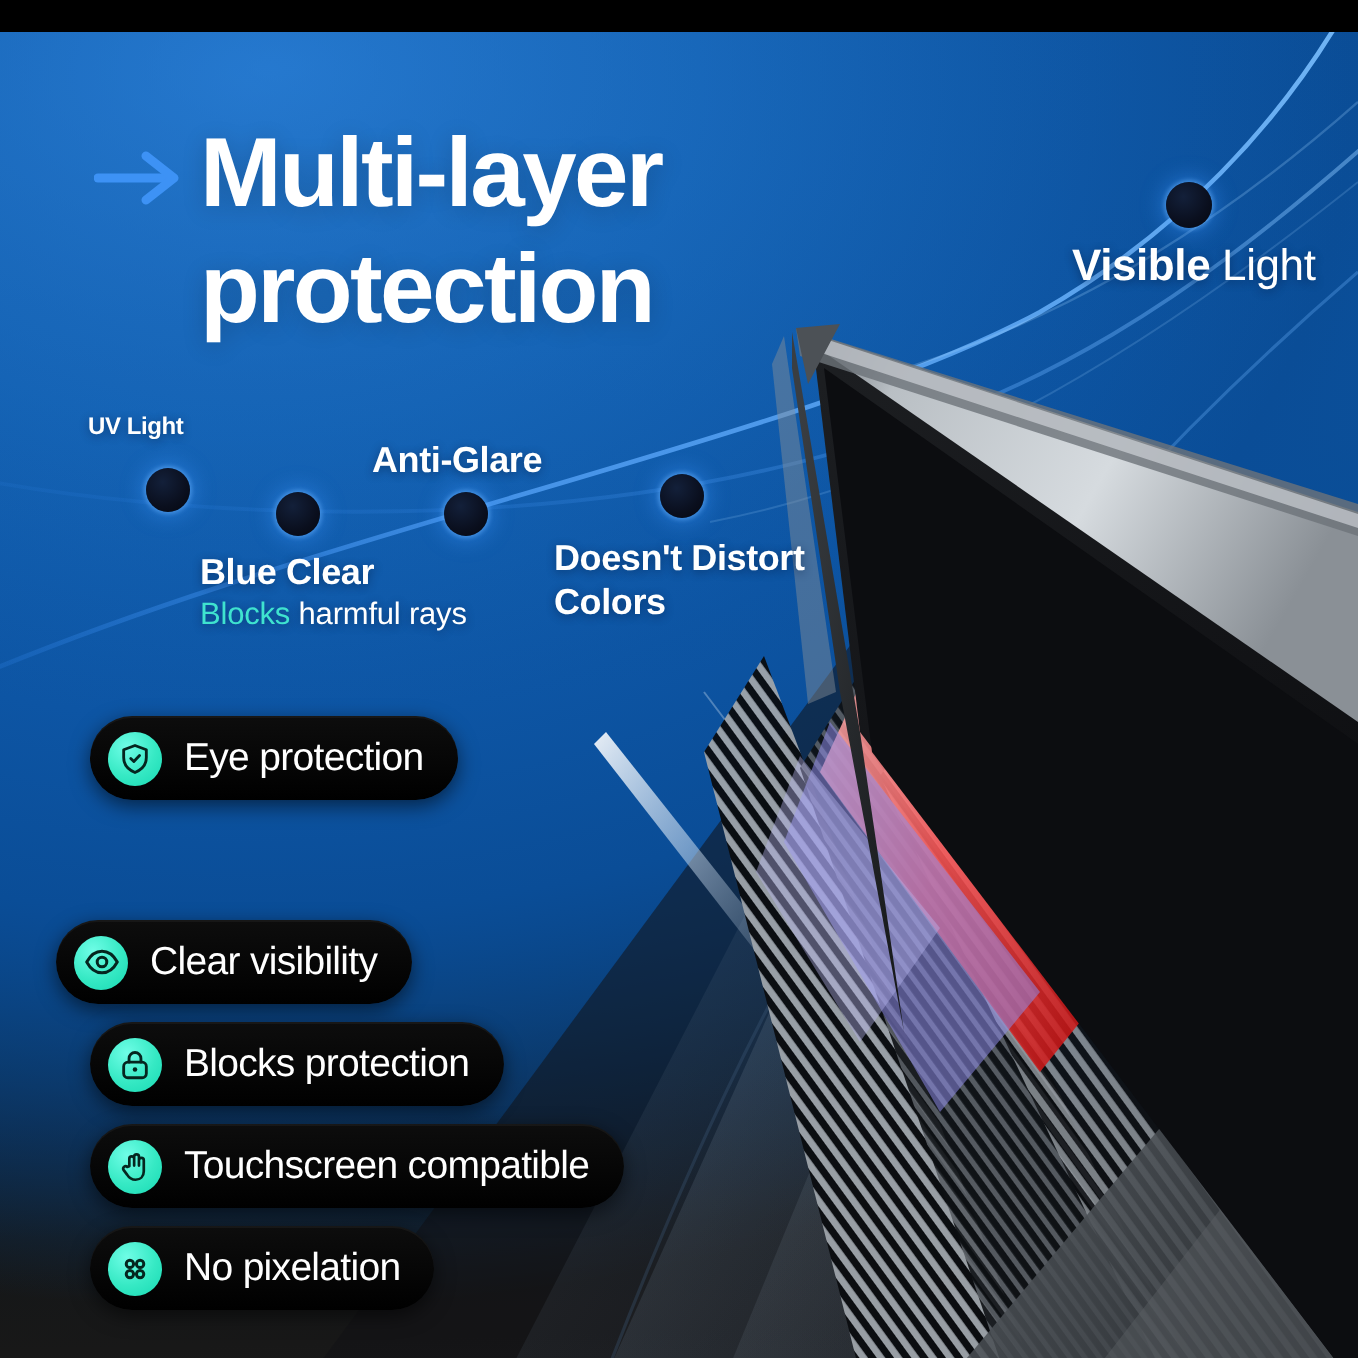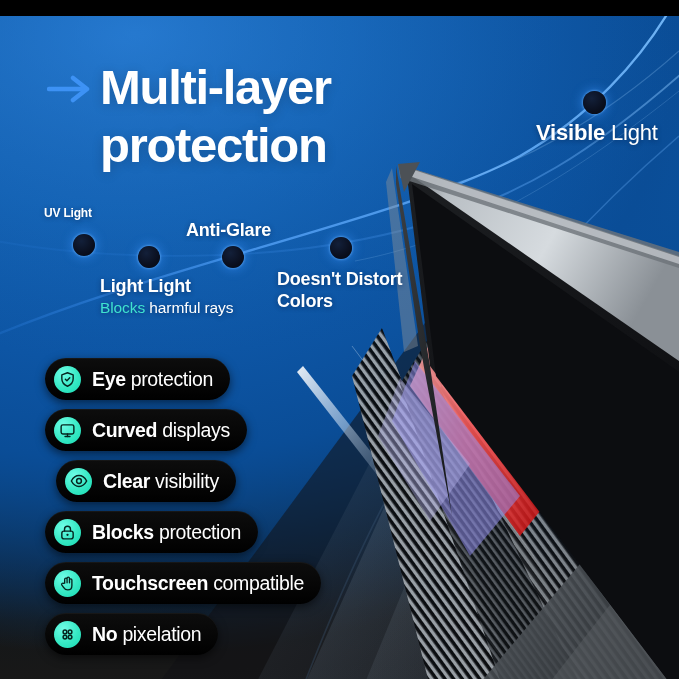--- a/index.html
+++ b/index.html
@@ -78,25 +78,25 @@
   }
   .pill .ico {
     width:27px; height:27px; min-width:27px;
     border-radius:50%;
     background:radial-gradient(circle at 35% 28%, #6ffde6 0%, #36e9c4 55%, #17d9b3 100%);
     display:flex; align-items:center; justify-content:center;
     margin-right:11px;
   }
   .pill .ico svg { display:block; }
   .pill .txt { color:#fff; font-size:19.5px; font-weight:400; letter-spacing:-0.35px; }
-  .pill .txt b { font-weight:700; }
+  .pill .txt b { font-weight:400; }
 
   #pill-0 { left:45px;  top:342px; }
   #pill-1 { left:45px;  top:393px; }
-  #pill-2 { left:56px;  top:444px; }
+  #pill-2 { left:28px;  top:444px; }
   #pill-3 { left:45px;  top:495px; }
   #pill-4 { left:45px;  top:546px; }
   #pill-5 { left:45px;  top:597px; }
 </style>
 </head>
 <body>
 
 <div id="stage">
 
   <svg class="arcs" viewBox="0 0 679 679">
@@ -256,21 +256,21 @@
   <div class="lbl" id="lbl-anti">
     <span>Anti-Glare</span>
   </div>
 
   <div class="lbl" id="lbl-visible">
     <span>Visible</span>
     <span class="thin">Light</span>
   </div>
 
   <div class="lbl" id="lbl-blue">
-    <span>Light Light</span>
+    <span>Blue Clear</span>
     <span class="lbl-sub">
       <span class="accent">Blocks</span>
       <span>harmful rays</span>
     </span>
   </div>
 
   <div class="lbl" id="lbl-distort">
     <span>Doesn't Distort</span><br>
     <span>Colors</span>
   </div>
@@ -278,30 +278,20 @@
   <div class="pill" id="pill-0">
     <span class="ico">
       <svg width="17" height="17" viewBox="0 0 24 24" fill="none" stroke="#05261f" stroke-width="2" stroke-linecap="round" stroke-linejoin="round">
         <path d="M12 2.5 L20 5.5 V11 c0 5.2-3.4 8.6-8 10.5C7.4 19.6 4 16.2 4 11 V5.5 Z"></path>
         <path d="M9 11.6 l2.2 2.2 L15.2 9.6"></path>
       </svg>
     </span>
     <span class="txt"><b>Eye</b> <span>protection</span></span>
   </div>
 
-  <div class="pill" id="pill-1">
-    <span class="ico">
-      <svg width="17" height="17" viewBox="0 0 24 24" fill="none" stroke="#05261f" stroke-width="2" stroke-linecap="round" stroke-linejoin="round">
-        <rect x="3" y="4" width="18" height="13" rx="2.5"></rect>
-        <path d="M8.5 20.5 h7"></path>
-        <path d="M12 17 v3.5"></path>
-      </svg>
-    </span>
-    <span class="txt"><b>Curved</b> <span>displays</span></span>
-  </div>
 
   <div class="pill" id="pill-2">
     <span class="ico">
       <svg width="18" height="18" viewBox="0 0 24 24" fill="none" stroke="#05261f" stroke-width="2" stroke-linecap="round" stroke-linejoin="round">
         <path d="M1.8 12 C4.5 7 8 4.8 12 4.8 c4 0 7.5 2.2 10.2 7.2 -2.7 5-6.2 7.2-10.2 7.2 -4 0-7.5-2.2-10.2-7.2 Z"></path>
         <circle cx="12" cy="12" r="3.2"></circle>
       </svg>
     </span>
     <span class="txt"><b>Clear</b> <span>visibility</span></span>
   </div>

